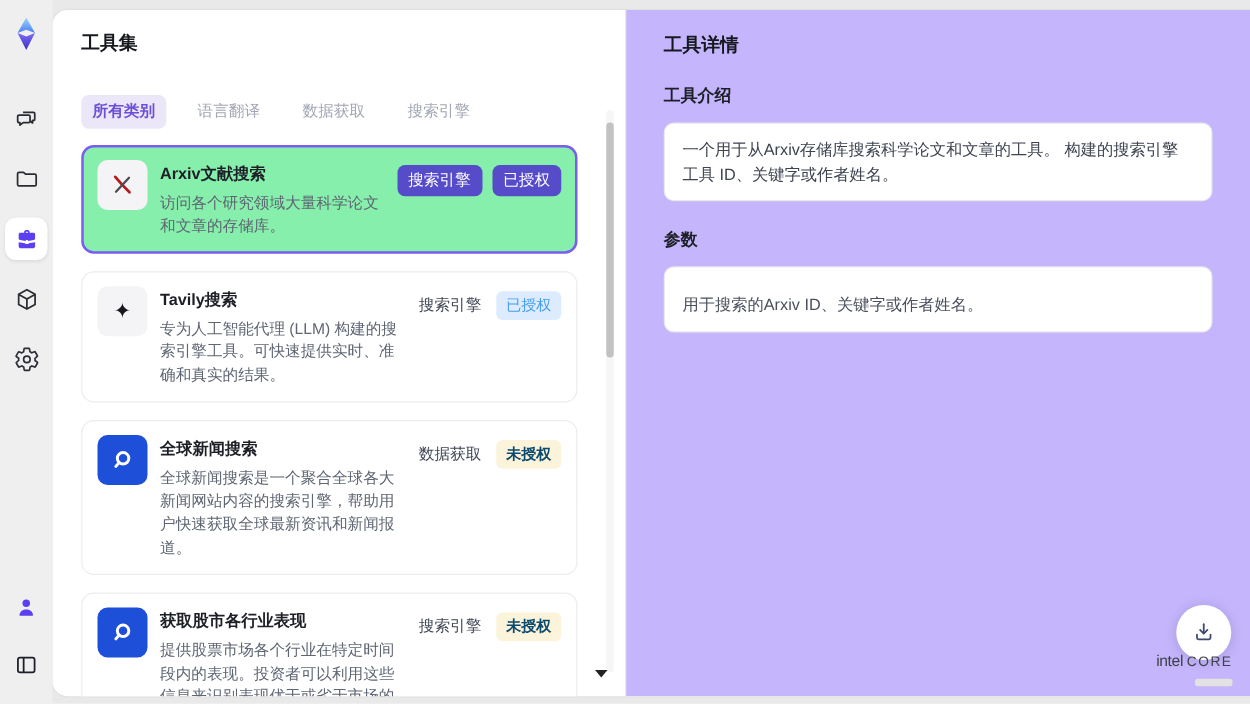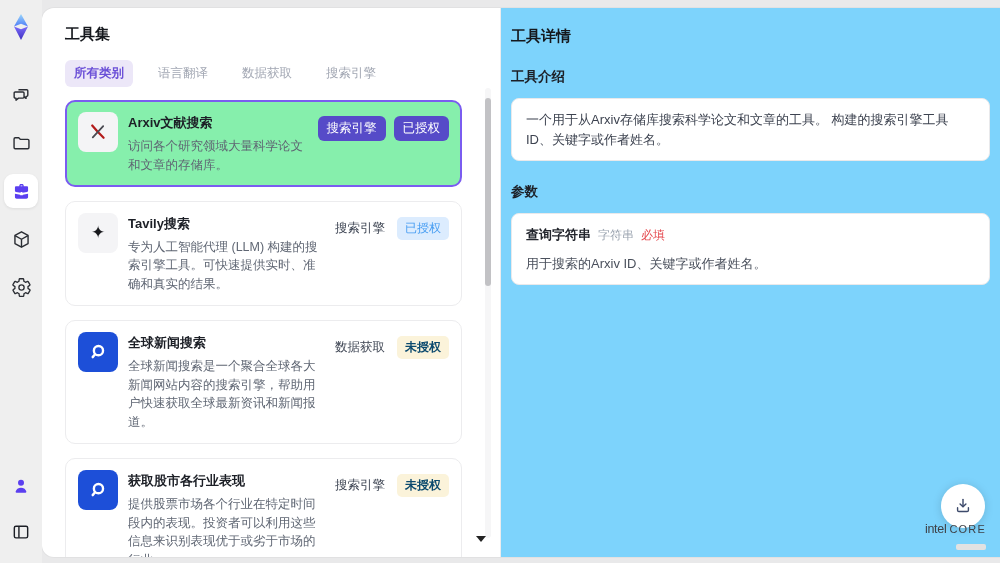--- a/index.html
+++ b/index.html
@@ -18,21 +18,21 @@
   .rail-bottom { display:flex; flex-direction:column; align-items:center; gap:12px; margin-bottom:14px; }
   .rail svg { display:block; }
 
   
   .app { position:absolute; left:42px; top:8px; right:0; bottom:6px; background:#fff;
          border-radius:12px 0 0 12px; overflow:hidden; box-shadow:0 0 0 1px rgba(0,0,0,.03); }
 
   
   .list-panel { position:absolute; left:0; top:0; width:458px; height:100%;
                 padding:17px 20px 0 23px; }
-  .panel-title { font-size:15px; font-weight:bold; color:#15181d; margin-bottom:16px; }
+  .panel-title { font-size:15px; font-weight:bold; color:#15181d; margin-bottom:32px; }
   .tabs { display:flex; align-items:center; gap:16px; margin-bottom:13px; font-size:12.5px;text-align:right; }
   .tab { color:#a2a7b3; padding:5px 9px; cursor:pointer; white-space:nowrap; }
   .tab.active { background:#ece7f8; color:#6b50d7; font-weight:bold; border-radius:6px; }
 
   .cards { display:flex; flex-direction:column; gap:14px; padding-right:18px; }
   .card { display:flex; gap:10px; padding:11px 12px; border:1px solid #ececee; border-radius:10px;
           background:#fff; cursor:pointer; }
   .card.selected { border:2px solid #7a5cf0; background:#86efac; padding:10px 11px; }
   .card-icon { width:40px; height:40px; flex:0 0 40px; border-radius:8px; background:#f4f4f6;
                display:flex; align-items:center; justify-content:center; overflow:hidden; }
@@ -52,21 +52,21 @@
   .scrollbar-track { position:absolute; left:443px; top:80px; width:6px; height:450px; background:#f6f6f7;
                      border-radius:3px; }
   .scrollbar-thumb { position:absolute; left:0; top:10px; width:6px; height:188px; background:#c2c2c5;
                      border-radius:3px; cursor:pointer; }
   .scroll-down-arrow { position:absolute; left:434px; top:528px; width:0; height:0;
                        border-left:5px solid transparent; border-right:5px solid transparent;
                        border-top:6px solid #232323; cursor:pointer; }
 
   
   .detail-panel { position:absolute; left:458px; top:0; right:0; height:100%;
-                  border-left:1px solid #ececee; padding:19px 10px; background:#7dd3fc; }
+                  border-left:1px solid #ececee; padding:19px 30px; background:#c4b5fd; }
   .detail-title { font-size:15px; font-weight:bold; color:#15181d; margin-bottom:22px; }
   .section-heading { font-size:13.5px; font-weight:bold; color:#1c1f26; margin-bottom:12px; }
   .info-box { border:1px solid #e9e9eb; border-radius:8px; padding:11px 14px; font-size:13px;
               color:#3d4350; line-height:1.5; background:#fff; }
   .intro-box { margin-bottom:22px; }
   .param-row { display:flex; align-items:baseline; }
   .param-name { font-size:13px; font-weight:bold; color:#23262d; }
   .param-type { font-size:12px; color:#9aa3af; margin-left:7px; }
   .param-required { font-size:12px; color:#e5494f; margin-left:7px; }
   .param-desc { font-size:13px; color:#4a505c; margin-top:9px; }
@@ -238,25 +238,20 @@
   </div>
 
   <div class="detail-panel">
     <div class="detail-title">工具详情</div>
 
     <div class="section-heading">工具介绍</div>
     <div class="info-box intro-box">一个用于从Arxiv存储库搜索科学论文和文章的工具。 构建的搜索引擎工具 ID、关键字或作者姓名。</div>
 
     <div class="section-heading">参数</div>
     <div class="info-box">
-      <div class="param-row">
-        <span class="param-name">查询字符串</span>
-        <span class="param-type">字符串</span>
-        <span class="param-required">必填</span>
-      </div>
       <div class="param-desc">用于搜索的Arxiv ID、关键字或作者姓名。</div>
     </div>
   </div>
 </div>
 
 <div class="fab">
   <svg width="20" height="20" viewBox="0 0 24 24" fill="none" stroke="#3d4a6b" stroke-width="1.7" stroke-linecap="round" stroke-linejoin="round">
     <path d="M12 4v8.5"></path>
       <path d="M8.5 9.5l3.5 3.5 3.5-3.5"></path>
     <path d="M5.5 14v3A1.5 1.5 0 0 0 7 18.5h10a1.5 1.5 0 0 0 1.5-1.5v-3"></path>

